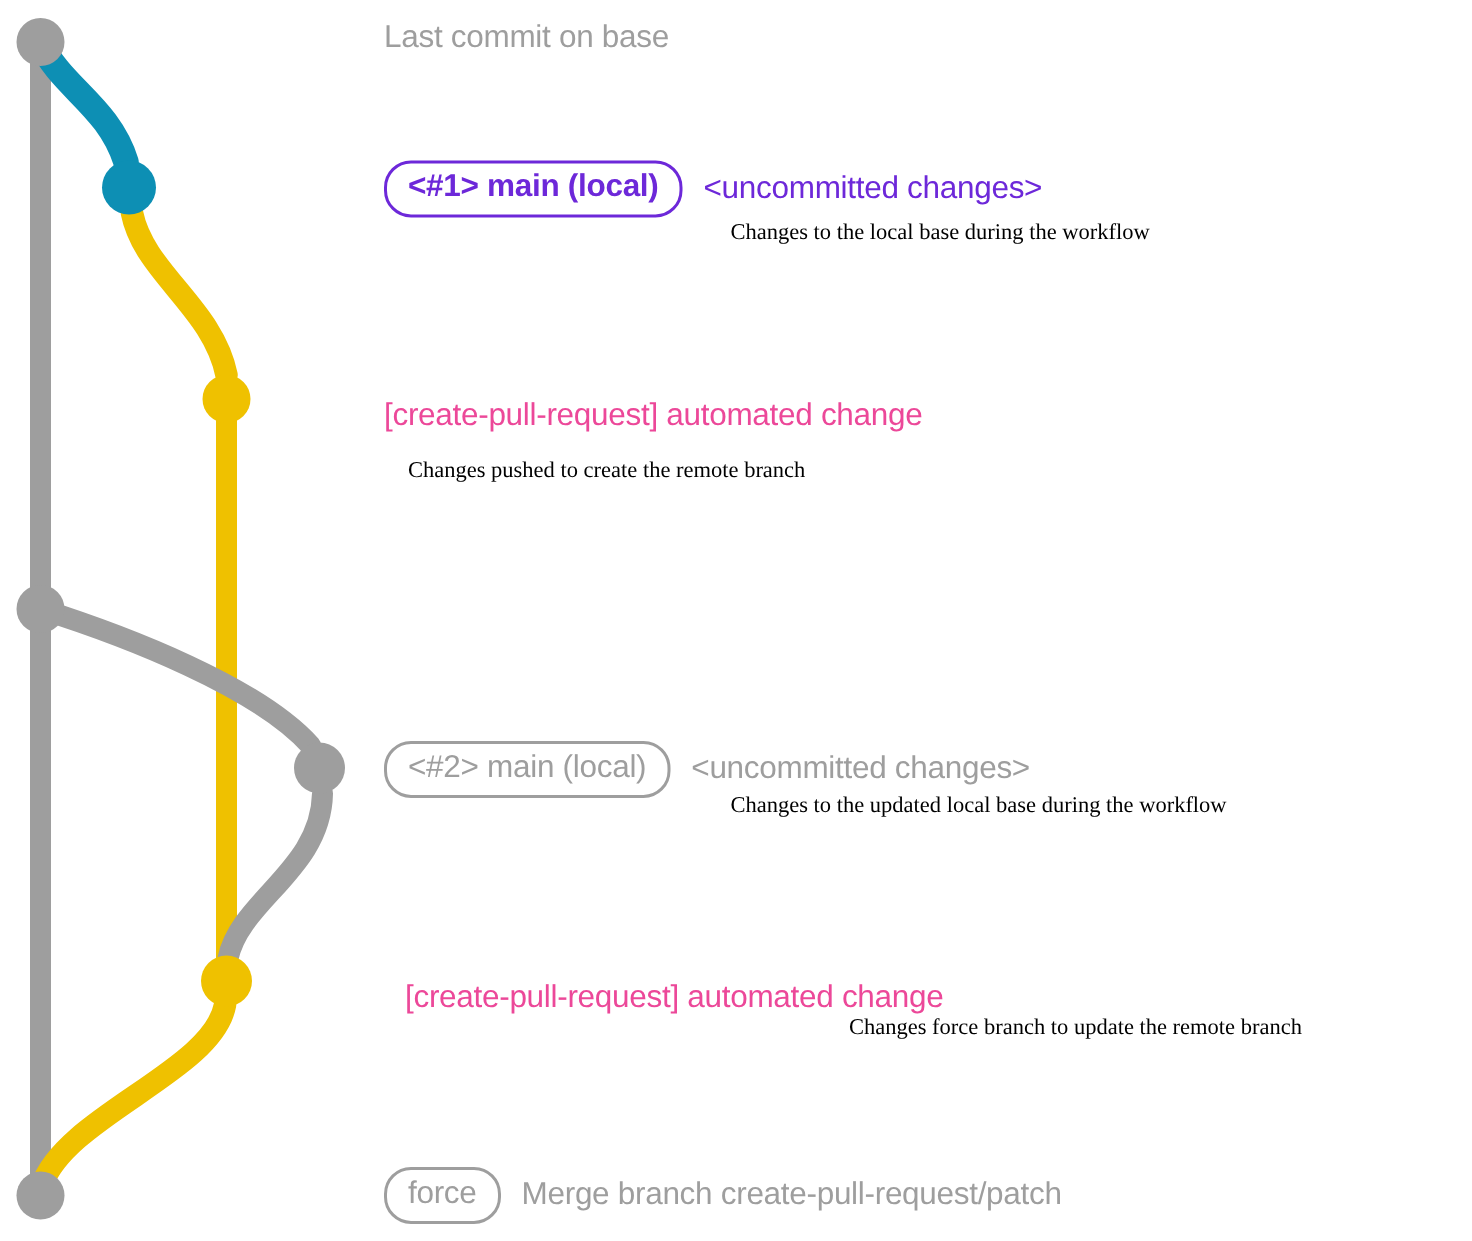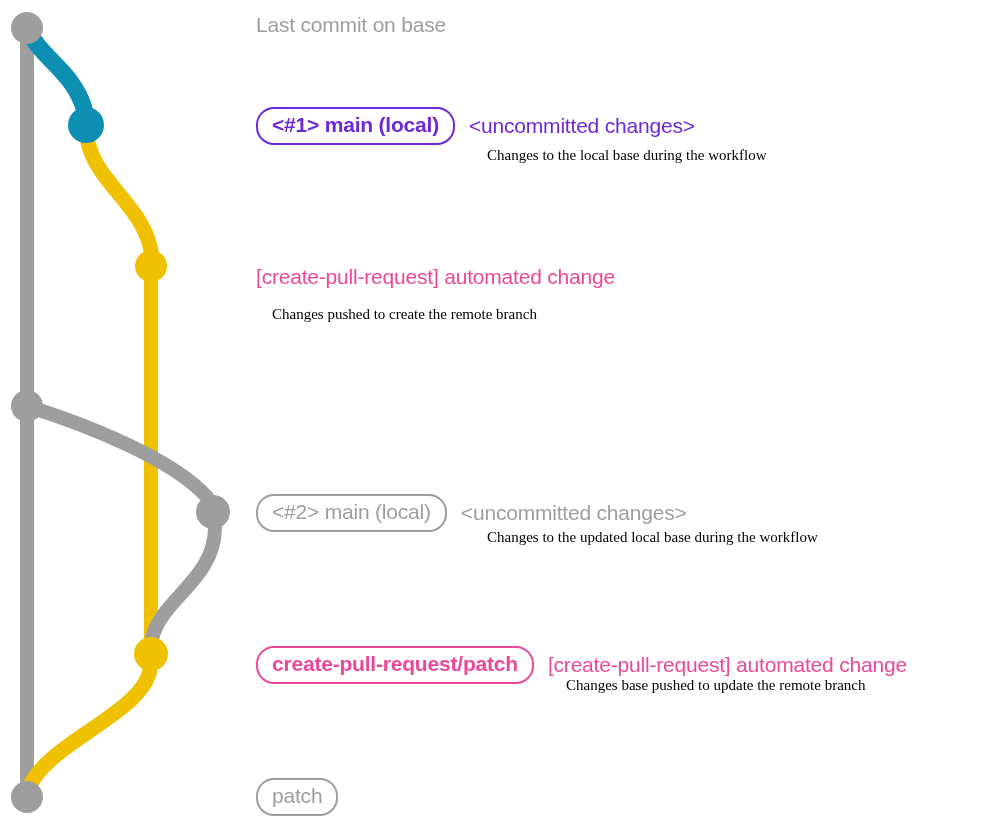--- a/index.html
+++ b/index.html
@@ -131,22 +131,22 @@
   <div class="caption" style="left:272px; top:305px;">Changes pushed to create the remote branch</div>
 
 
   <div class="row" style="left:256px; top:513px; transform:translateY(-50%);">
     <span class="pill thin c-gray">&lt;#2&gt; main (local)</span>
     <span class="subject c-graytx">&lt;uncommitted changes&gt;</span>
   </div>
   <div class="caption" style="left:487px; top:528px;">Changes to the updated local base during the workflow</div>
 
   <div class="row" style="left:256px; top:655px; transform:translateY(-50%);">
-    <span class="pill c-yellow">create-pull-request/patch</span>
     <span class="subject c-yellow">[create-pull-request] automated change</span>
   </div>
-  <div class="caption" style="left:566px; top:676px;">Changes base pushed to update the remote branch</div>
+  <div class="caption" style="left:566px; top:676px;">Changes force branch to update the remote branch</div>
 
   <div class="row" style="left:256px; top:797px; transform:translateY(-50%);">
-    <span class="pill thin c-gray">patch</span>
+    <span class="pill thin c-gray">force</span>
+    <span class="subject c-graytx">Merge branch create-pull-request/patch</span>
   </div>
 
 </div>
 
 </body></html>

